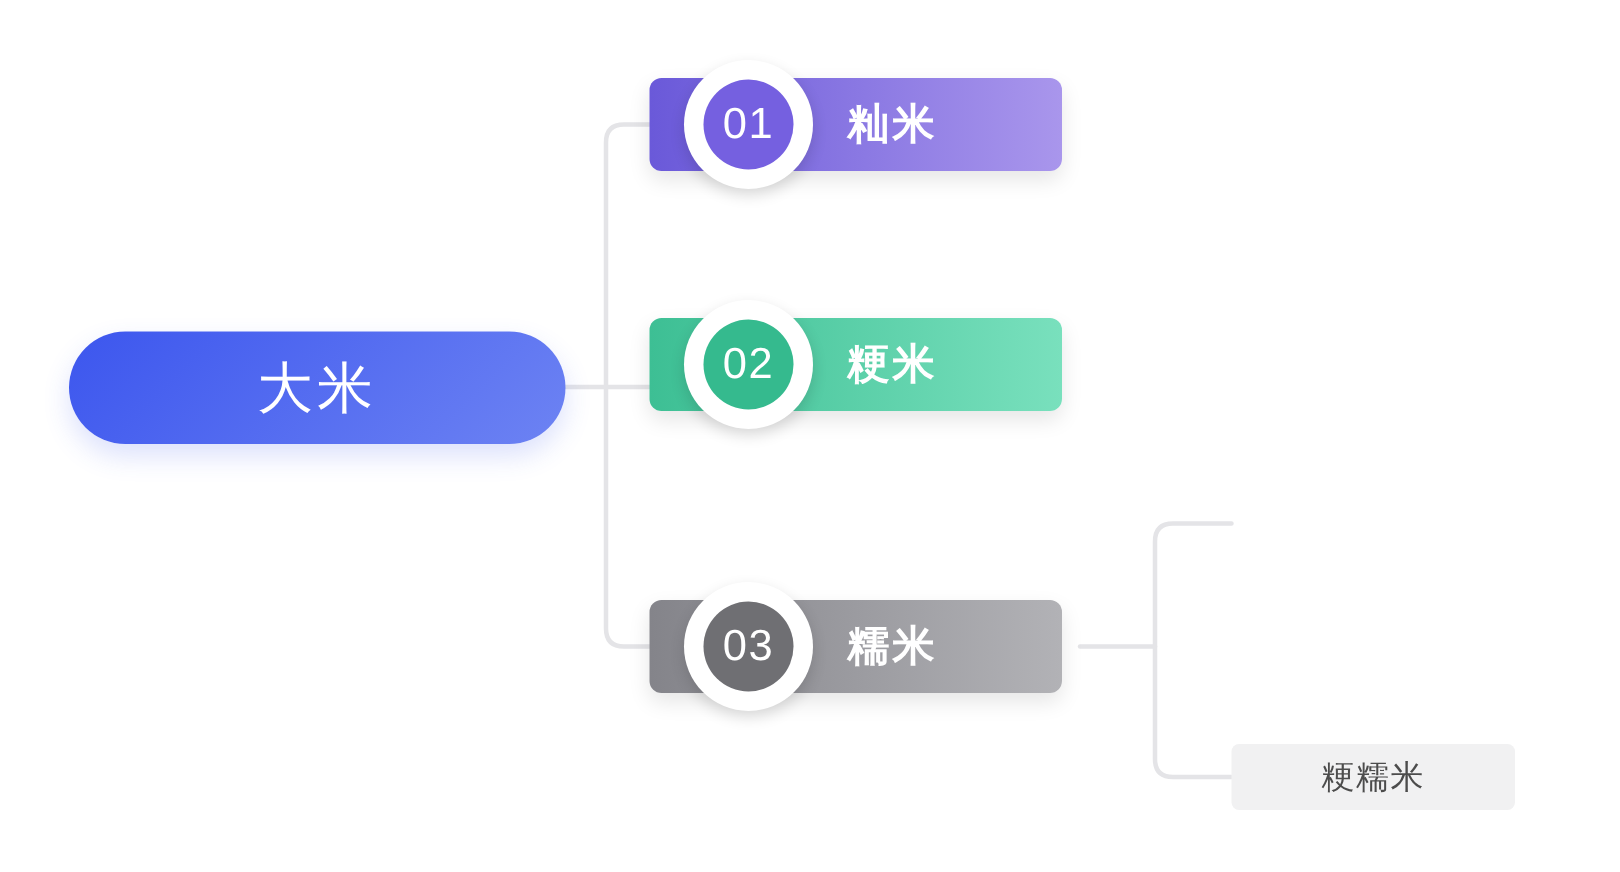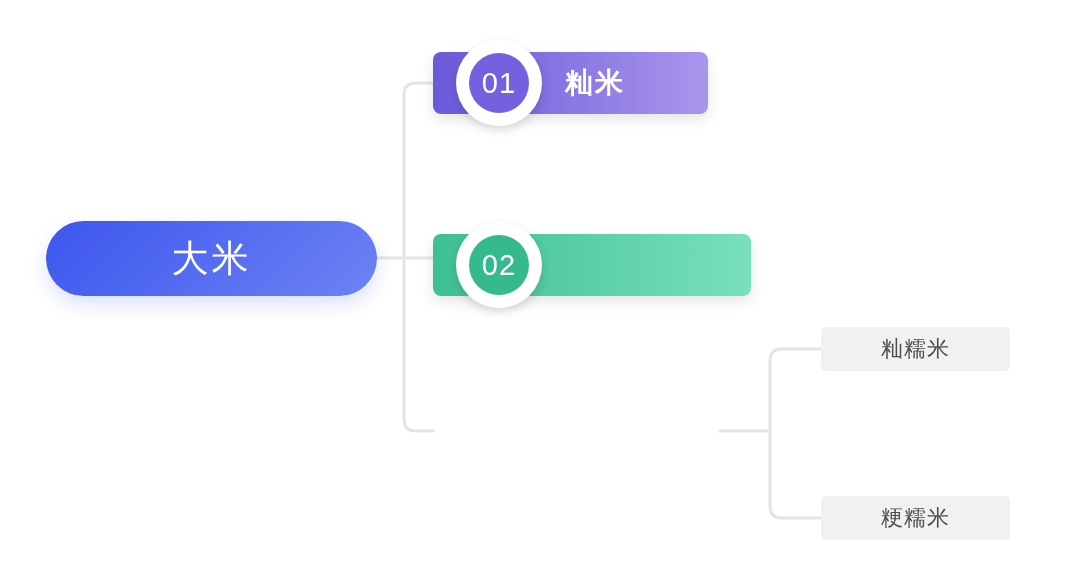--- a/index.html
+++ b/index.html
@@ -46,21 +46,21 @@
   }
   .branch-node {
     position: absolute;
     left: 433px;
     width: 275px; height: 62px;
     border-radius: 8px;
     background: linear-gradient(90deg, var(--g1), var(--g2));
     box-shadow: 0 6px 14px rgba(0, 0, 0, 0.10);
   }
   .branch-1 { top: 52px; }
-  .branch-2 { top: 234px; padding-left: 43px; }
+  .branch-2 { top: 212px; }
   .branch-3 { top: 400px; }
   .branch-badge {
     position: absolute;
     left: 23px; top: -12px;
     width: 86px; height: 86px;
     border-radius: 50%;
     background: #ffffff;
     box-shadow: 0 4px 10px rgba(0, 0, 0, 0.14);
   }
   .branch-badge-inner {
@@ -135,24 +135,30 @@
     </div>
     <span class="branch-label">籼米</span>
   </div>
 
   <div class="branch-node branch-2" style="--g1: #3dbf94; --g2: #79e0bd; --badge: #35ba8e;">
     <div class="branch-badge">
       <div class="branch-badge-inner">
         <span class="branch-number">02</span>
       </div>
     </div>
+    <span class="branch-label">粳米</span>
   </div>
 
+  <div class="branch-node branch-3" style="--g1: #84848a; --g2: #b2b2b6; --badge: #6f6f73;">
+    <div class="branch-badge">
+      <div class="branch-badge-inner">
+        <span class="branch-number">03</span>
+      </div>
+    </div>
+    <span class="branch-label">糯米</span>
+  </div>
 
-  <div class="leaf-node leaf-1">
-    <span class="leaf-label">籼糯米</span>
-  </div>
 
   <div class="leaf-node leaf-2">
     <span class="leaf-label">粳糯米</span>
   </div>
 
 </div>
 
 </body></html>

